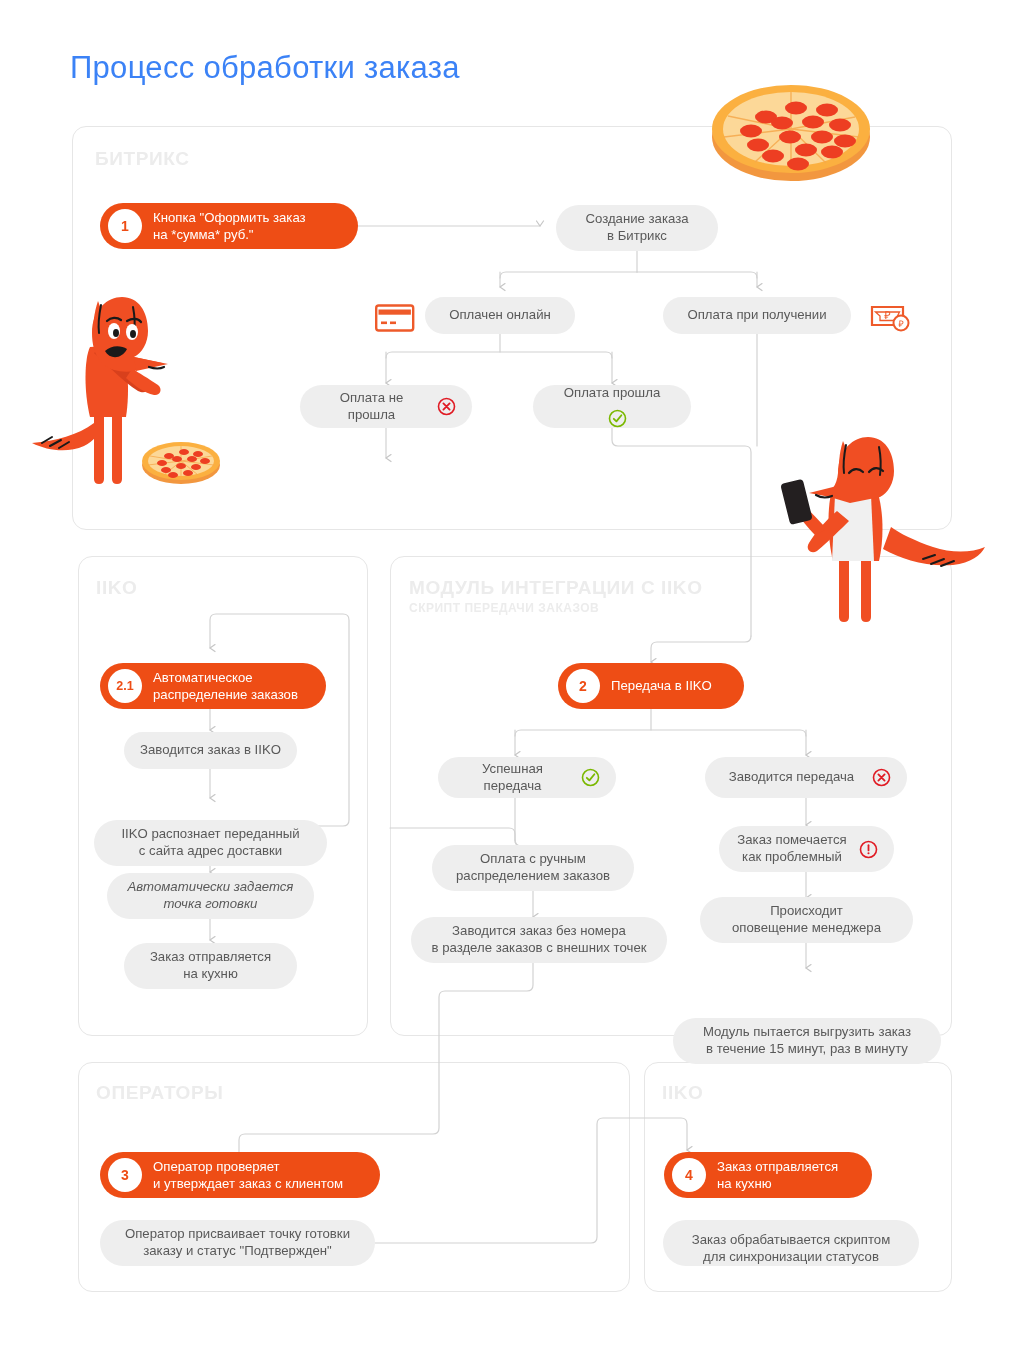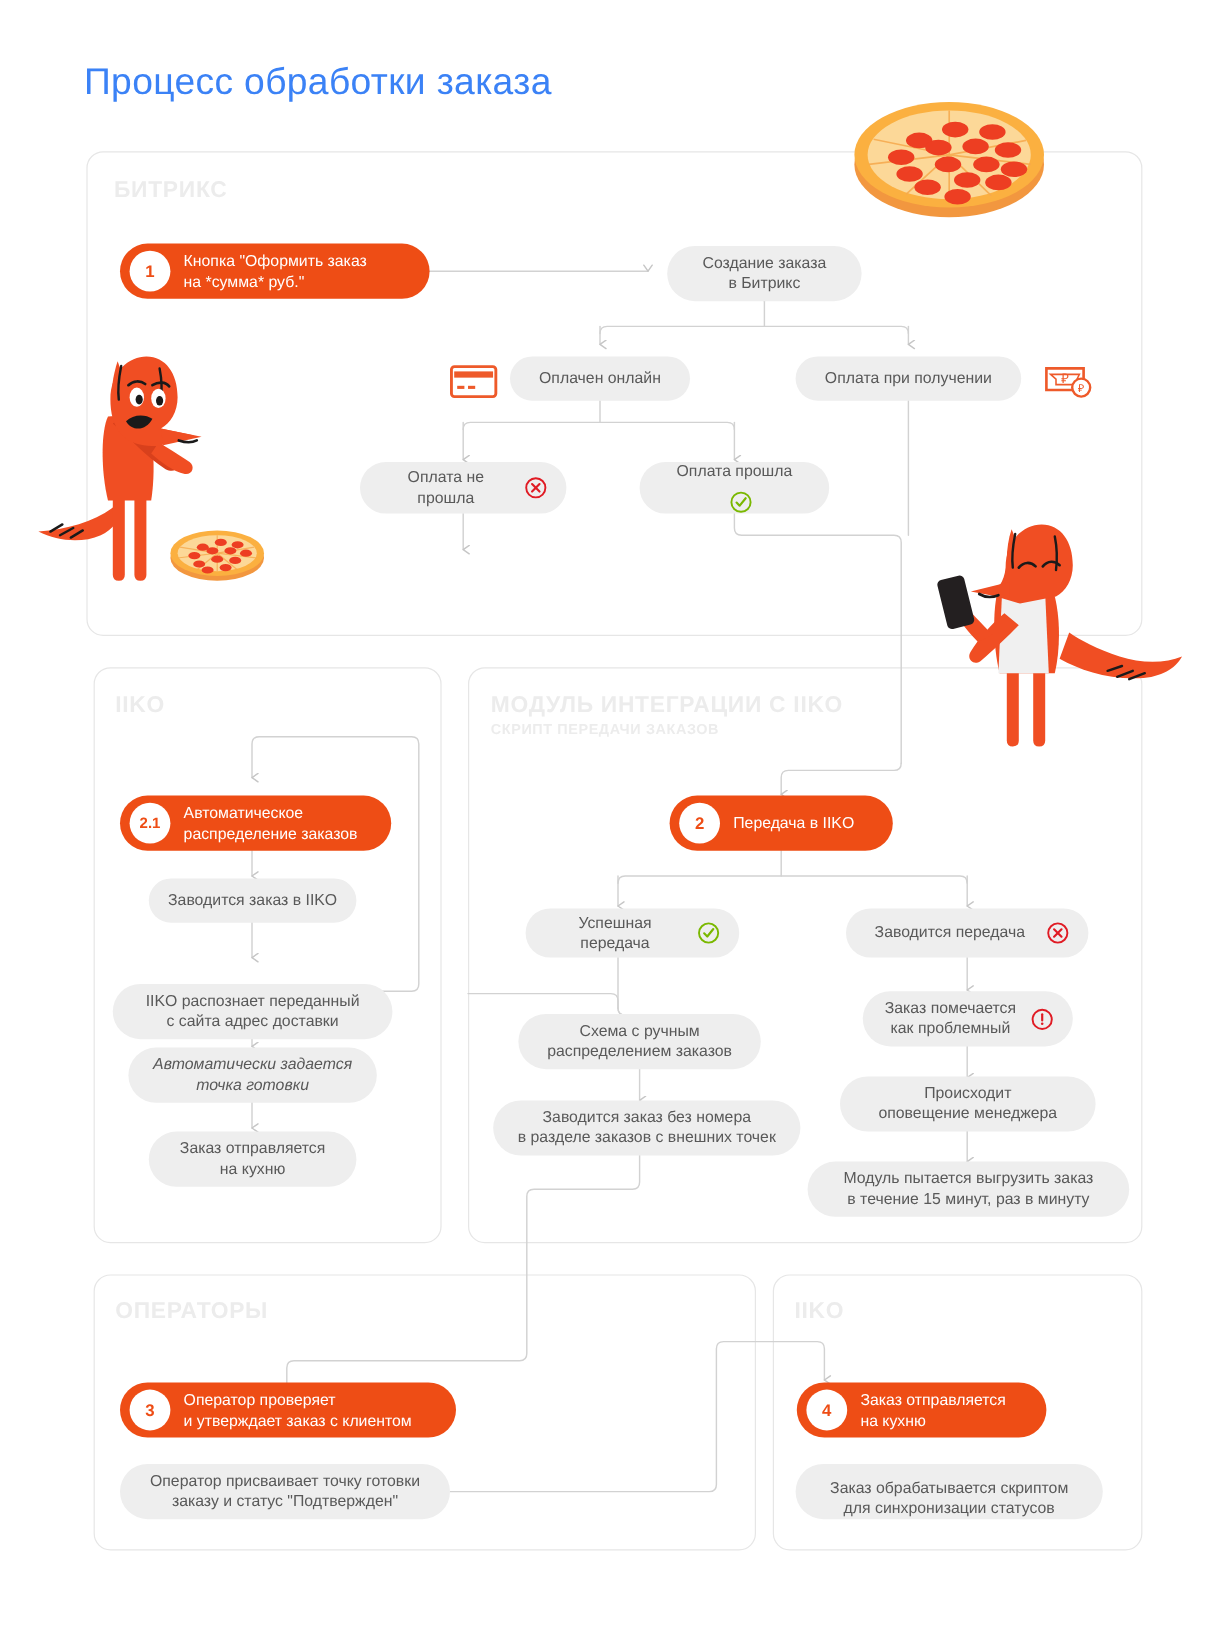--- a/index.html
+++ b/index.html
@@ -233,21 +233,21 @@
 
   <div class="node with-icon" style="left:705px;top:757px;width:202px;height:41px;">
     <span class="txt">Заводится передача</span>
     <svg class="glyph" width="19" height="19" viewBox="0 0 19 19">
       <circle cx="9.5" cy="9.5" r="8" fill="none" stroke="#e01b24" stroke-width="1.6"></circle>
       <path d="M6.4,6.4 L12.6,12.6 M12.6,6.4 L6.4,12.6" stroke="#e01b24" stroke-width="1.8" stroke-linecap="round"></path>
     </svg>
   </div>
 
   <div class="node" style="left:432px;top:845px;width:202px;height:46px;">
-    <span class="txt">Схема с ручным
+    <span class="txt">Оплата с ручным
 распределением заказов</span>
   </div>
 
   <div class="node" style="left:411px;top:917px;width:256px;height:46px;">
     <span class="txt">Заводится заказ без номера
 в разделе заказов с внешних точек</span>
   </div>
 
   <div class="node with-icon" style="left:719px;top:826px;width:175px;height:46px;">
     <span class="txt">Заказ помечается
@@ -257,21 +257,21 @@
       <path d="M9.5,5.2 L9.5,10.4" stroke="#e01b24" stroke-width="1.8" stroke-linecap="round"></path>
       <circle cx="9.5" cy="13.2" r="1.05" fill="#e01b24"></circle>
     </svg>
   </div>
 
   <div class="node" style="left:700px;top:897px;width:213px;height:46px;">
     <span class="txt">Происходит
 оповещение менеджера</span>
   </div>
 
-  <div class="node" style="left:673px;top:968px;width:268px;height:46px;">
+  <div class="node" style="left:673px;top:1018px;width:268px;height:46px;">
     <span class="txt">Модуль пытается выгрузить заказ
 в течение 15 минут, раз в минуту</span>
   </div>
 
   <div class="node step" style="left:100px;top:1152px;width:280px;height:46px;">
     <span class="badge">3</span>
     <span class="txt">Оператор проверяет
 и утверждает заказ с клиентом</span>
   </div>
 

